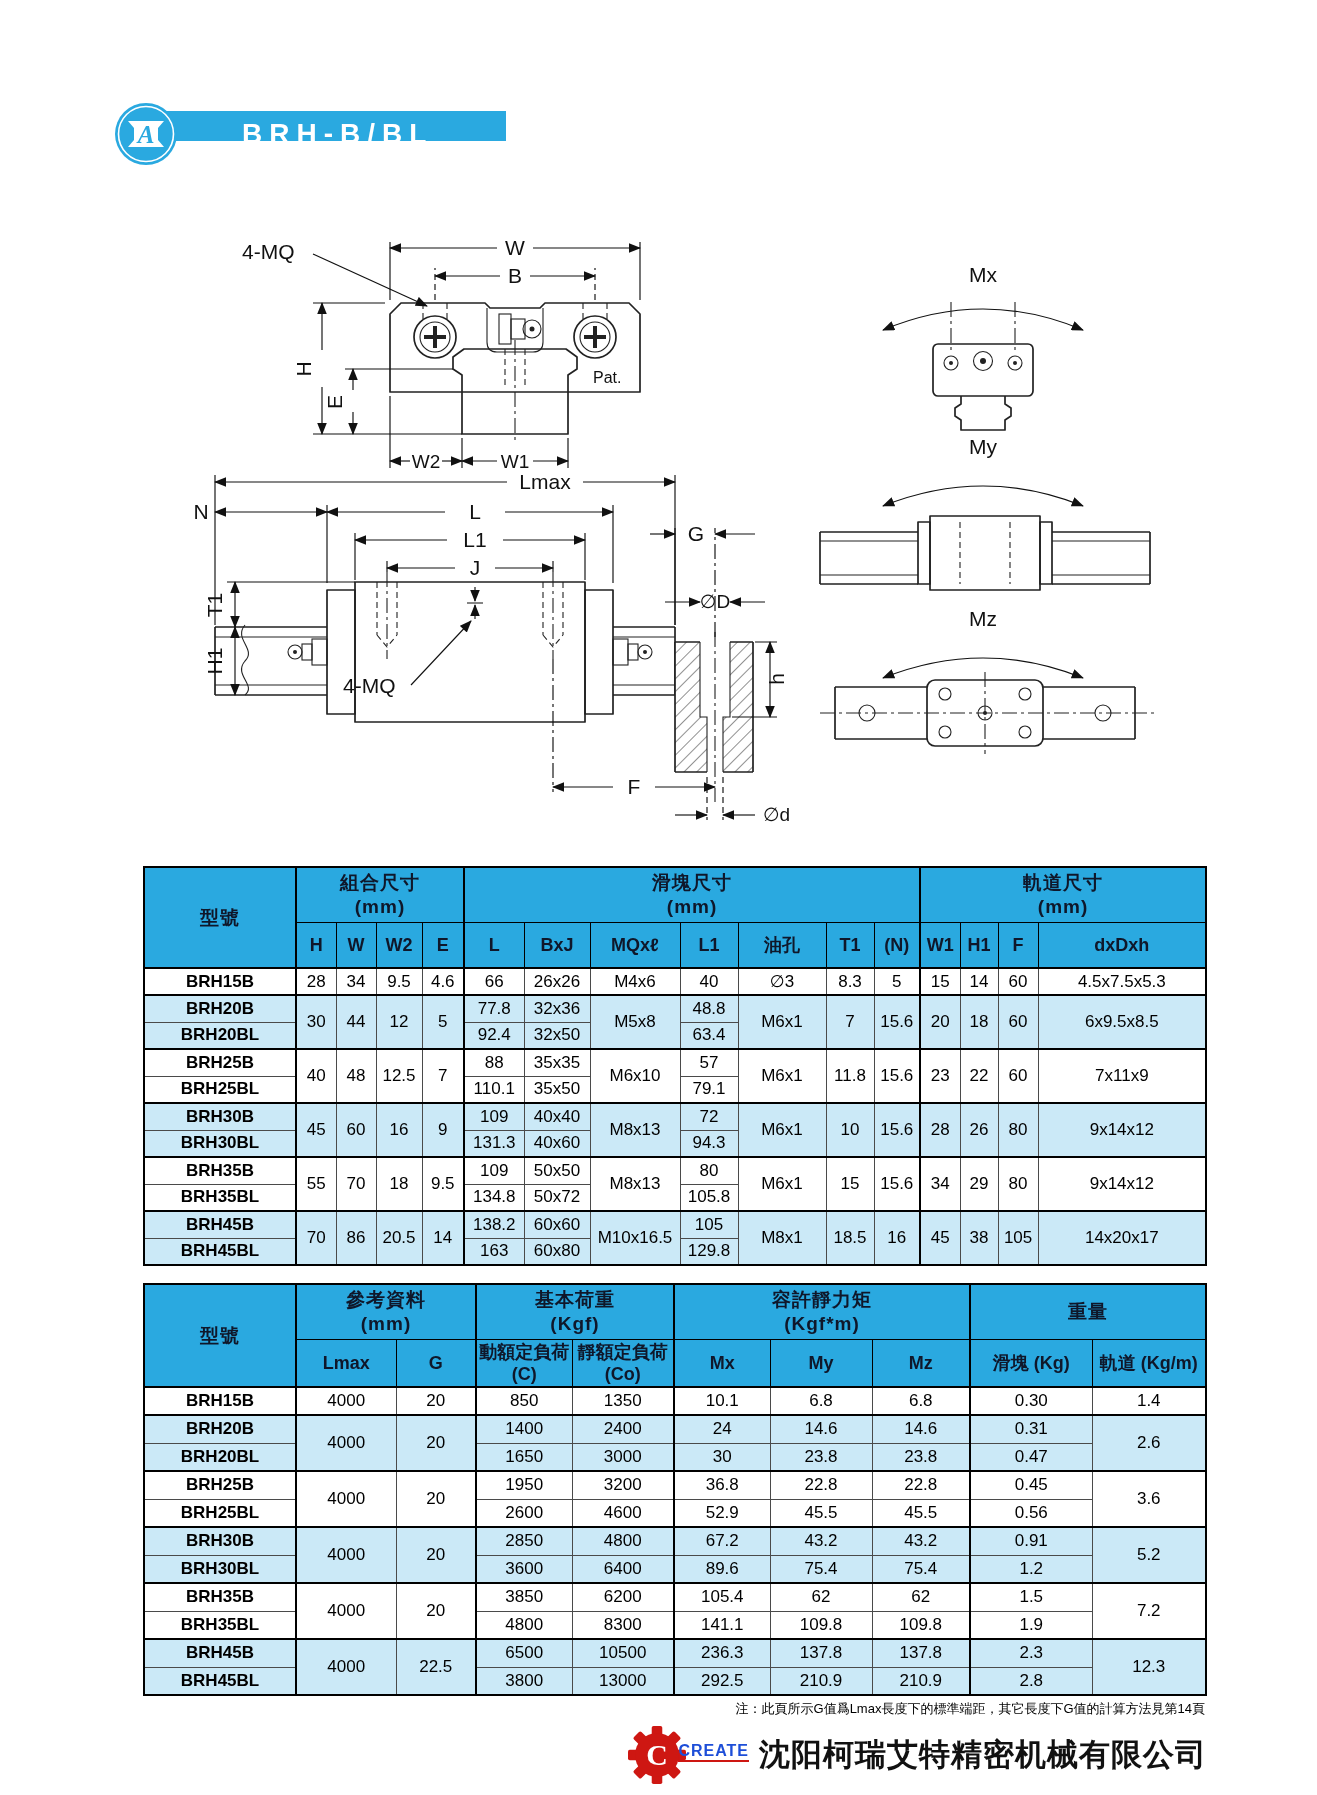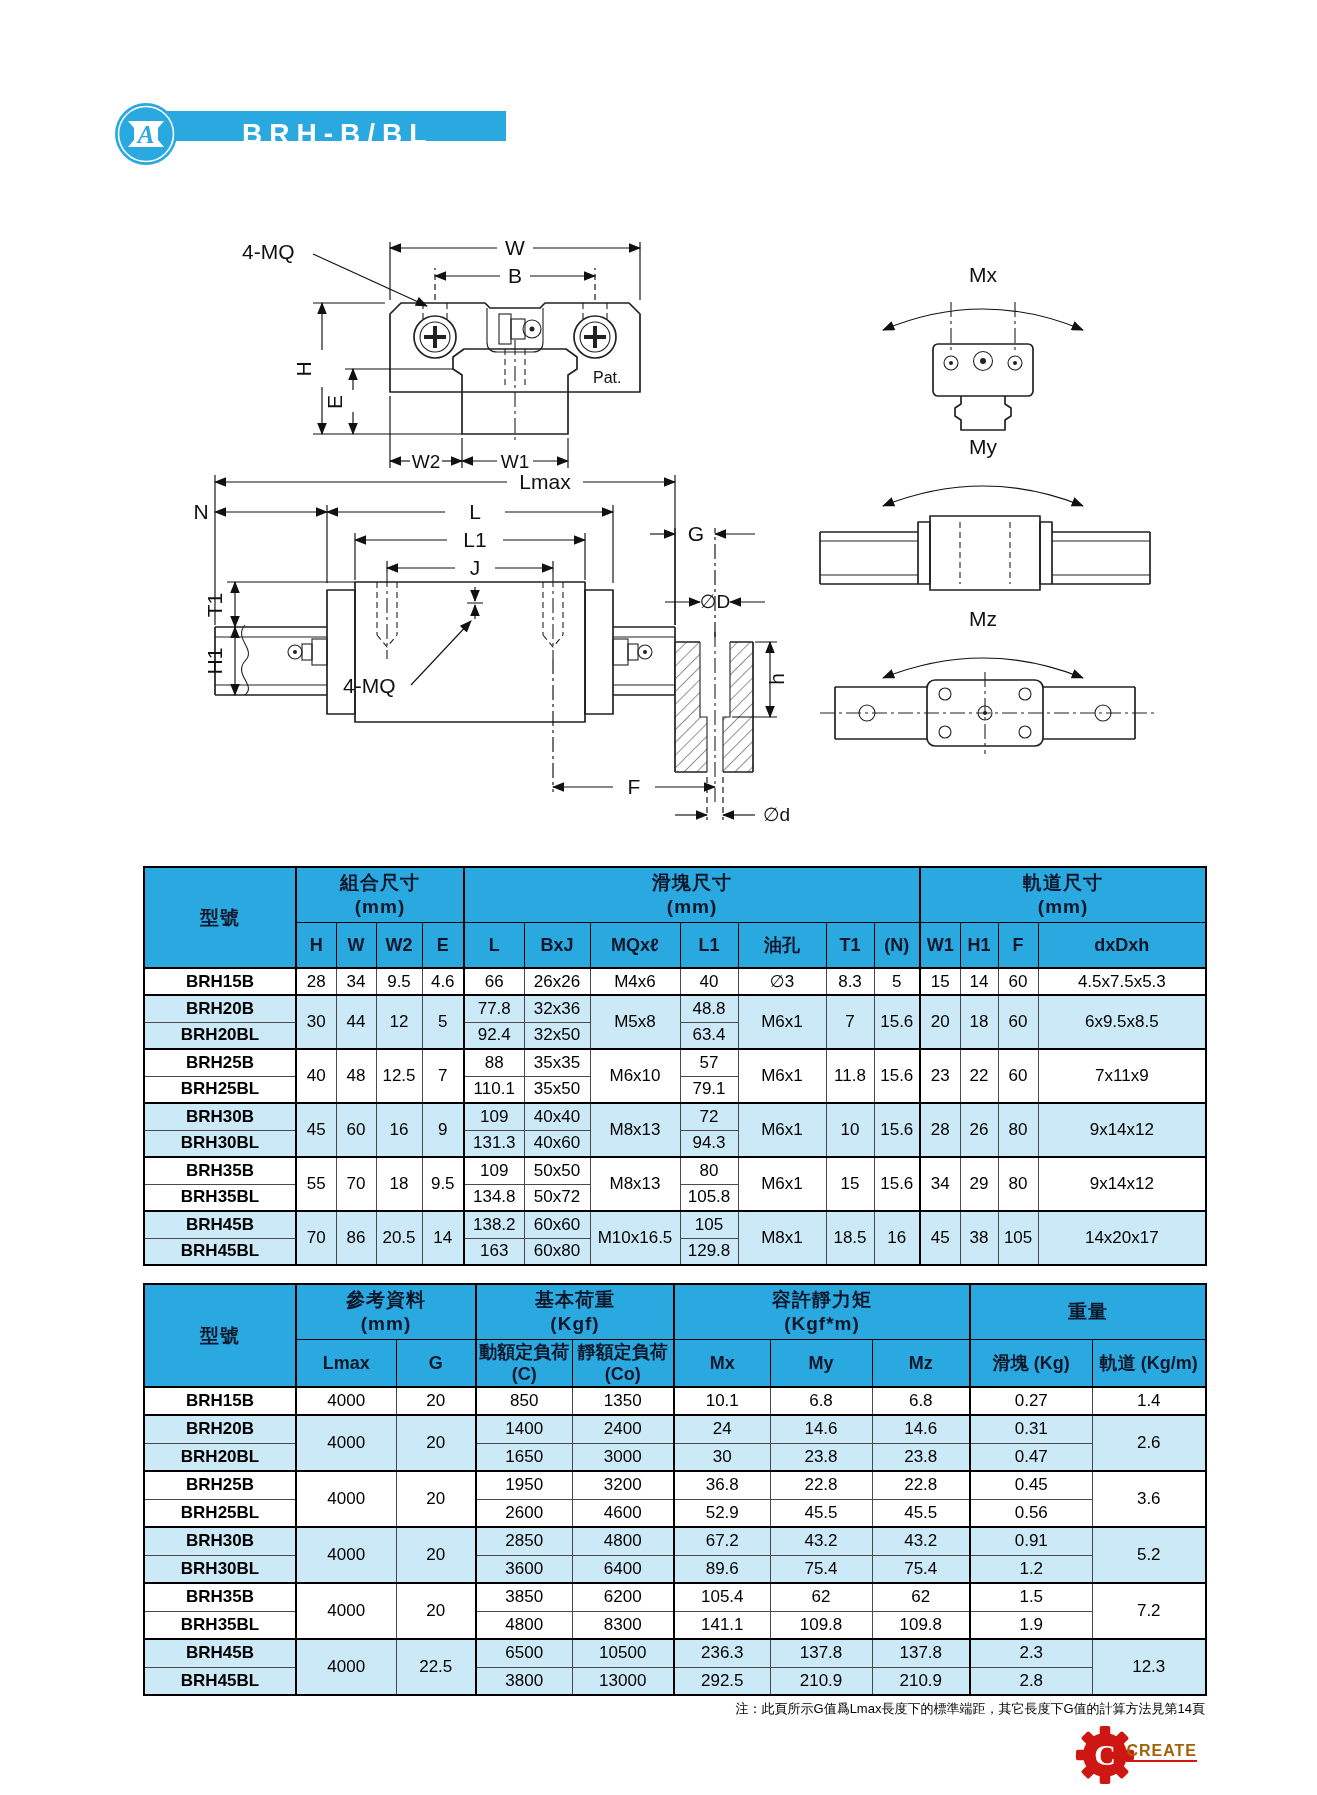--- a/index.html
+++ b/index.html
@@ -37,21 +37,21 @@
   #t1 tbody tr { height:27px; }
   #t2 tbody tr { height:28px; }
   .spec tbody tr.shade td, .spec tbody tr.shade th { background:#CBE9F7; }
   .spec tbody tr.gs > th, .spec tbody tr.gs > td { border-top:2.4px solid #000; }
   .spec .bl { border-left:2.2px solid #000 !important; }
   .spec .br { border-right:2.2px solid #000 !important;margin-top:12px; }
 
   
   .footnote { position:absolute; right:112px; top:1700px; font-size:13px; color:#000; }
   .footer { position:absolute; right:110px; top:1726px; display:flex; align-items:center; }
-  .create-txt { font-size:16px; font-weight:bold; color:#a16207; letter-spacing:1px; border-bottom:2px solid #CE1712; margin:6px 10px 12px -8px; }
+  .create-txt { font-size:16px; font-weight:bold; color:#1d4ed8; letter-spacing:1px; border-bottom:2px solid #CE1712; margin:6px 10px 12px -8px; }
   .company { font-size:31px; font-weight:bold; color:#111; letter-spacing:1px; white-space:nowrap; }
 </style>
 </head>
 <body>
 
 <div class="banner">
   <div class="banner-text">BRH-B/BL</div>
 </div>
 <svg class="logo" viewBox="-32 -32 64 64">
   <circle r="31" fill="#2AA9E0"></circle>
@@ -477,21 +477,21 @@
   <tbody>
       <tr class="gs">
         <th class="model">BRH15B</th>
         <td class="bl">4000</td>
         <td class="br">20</td>
         <td class="bl">850</td>
         <td class="br">1350</td>
         <td class="bl">10.1</td>
         <td>6.8</td>
         <td class="br">6.8</td>
-        <td class="bl">0.27</td>
+        <td class="bl">0.30</td>
         <td>1.4</td>
       </tr>
       <tr class="shade gs">
         <th class="model">BRH20B</th>
         <td rowspan="2" class="bl">4000</td>
         <td rowspan="2" class="br">20</td>
         <td class="bl">1400</td>
         <td class="br">2400</td>
         <td class="bl">24</td>
         <td>14.6</td>
@@ -606,13 +606,14 @@
       <rect x="-6" y="-33" width="12" height="13" rx="2" transform="rotate(135)"></rect>
       <rect x="-6" y="-33" width="12" height="13" rx="2" transform="rotate(180)"></rect>
       <rect x="-6" y="-33" width="12" height="13" rx="2" transform="rotate(225)"></rect>
       <rect x="-6" y="-33" width="12" height="13" rx="2" transform="rotate(270)"></rect>
       <rect x="-6" y="-33" width="12" height="13" rx="2" transform="rotate(315)"></rect>
       <circle r="25"></circle>
     </g>
     <text x="0" y="11" text-anchor="middle" fill="#ffffff" font-size="34" font-weight="bold" font-family="Liberation Serif,serif">C</text>
   </svg>
   <span class="create-txt">CREATE</span>
+  <span class="company">沈阳柯瑞艾特精密机械有限公司</span>
 </div>
 
 </body></html>

